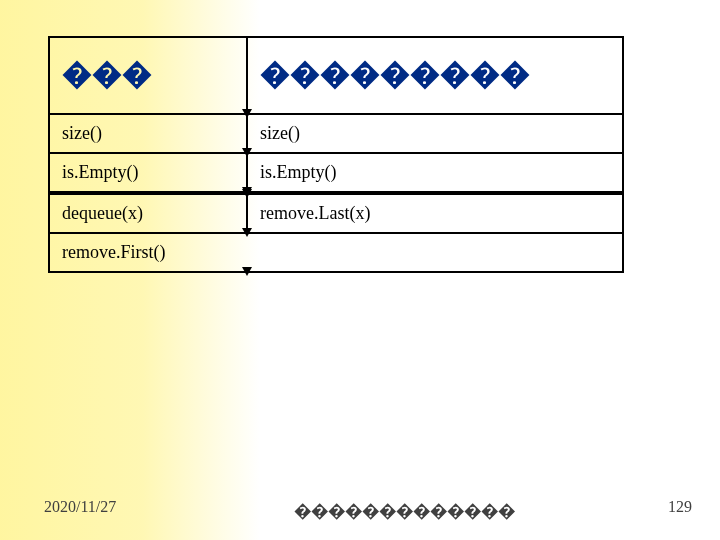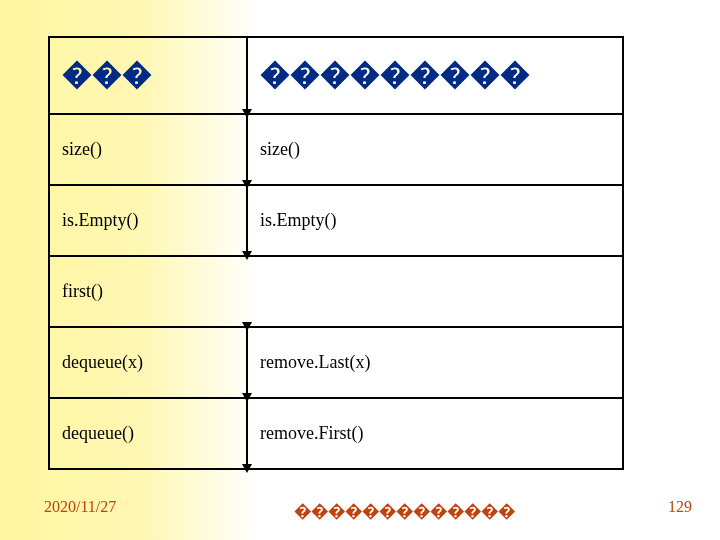--- a/index.html
+++ b/index.html
@@ -30,21 +30,21 @@
     border: 2px solid #000;
     border-bottom: none;
     background: transparent;
   }
   .row {
     display: flex;
     border-bottom: 2px solid #000;
     position: relative;
   }
   .cell {
-    padding: 24px 12px;
+    padding: 8px 12px;
     font-size: 18px;
     color: #000;
     flex: 0 0 auto;
   }
   .col1 { width: 198px; border-right: 2px solid #000; }
   .col2 { width: 376px; }
   .header-row .cell {
     font-size: 30px;
     font-weight: bold;
     color: #002b85;
@@ -72,21 +72,21 @@
   .footer {
     position: absolute;
     bottom: 24px;
     left: 0;
     width: 720px;
     display: flex;
     justify-content: space-between;
     align-items: baseline;
     padding: 0 28px 0 44px;
     font-size: 16px;
-    color: #c2410c;
+    color: #404040;
     z-index: 2;
   }
   .footer .center {
     position: absolute;
     left: 50%;
     transform: translateX(-30%);
     font-family: Arial, sans-serif;
     font-size: 18px;
     letter-spacing: -1px;
   }
@@ -112,32 +112,30 @@
       <div class="arrow corner-arrow"></div>
     </div>
 
     <div class="row">
       <div class="cell col1">is.Empty()</div>
       <div class="cell col2">is.Empty()</div>
       <div class="arrow corner-arrow"></div>
     </div>
 
     <div class="row">
-      <div class="cell col2">first()</div>
       <div class="arrow corner-arrow"></div>
     </div>
 
     <div class="row">
       <div class="cell col1">dequeue(x)</div>
       <div class="cell col2">remove.Last(x)</div>
       <div class="arrow corner-arrow"></div>
     </div>
 
     <div class="row">
-      <div class="cell col1">dequeue()</div>
       <div class="cell col2">remove.First()</div>
       <div class="arrow corner-arrow"></div>
     </div>
 
   </div>
 
   <div class="footer">
     <span>2020/11/27</span>
     <span class="center">�������������</span>
     <span>129</span>

